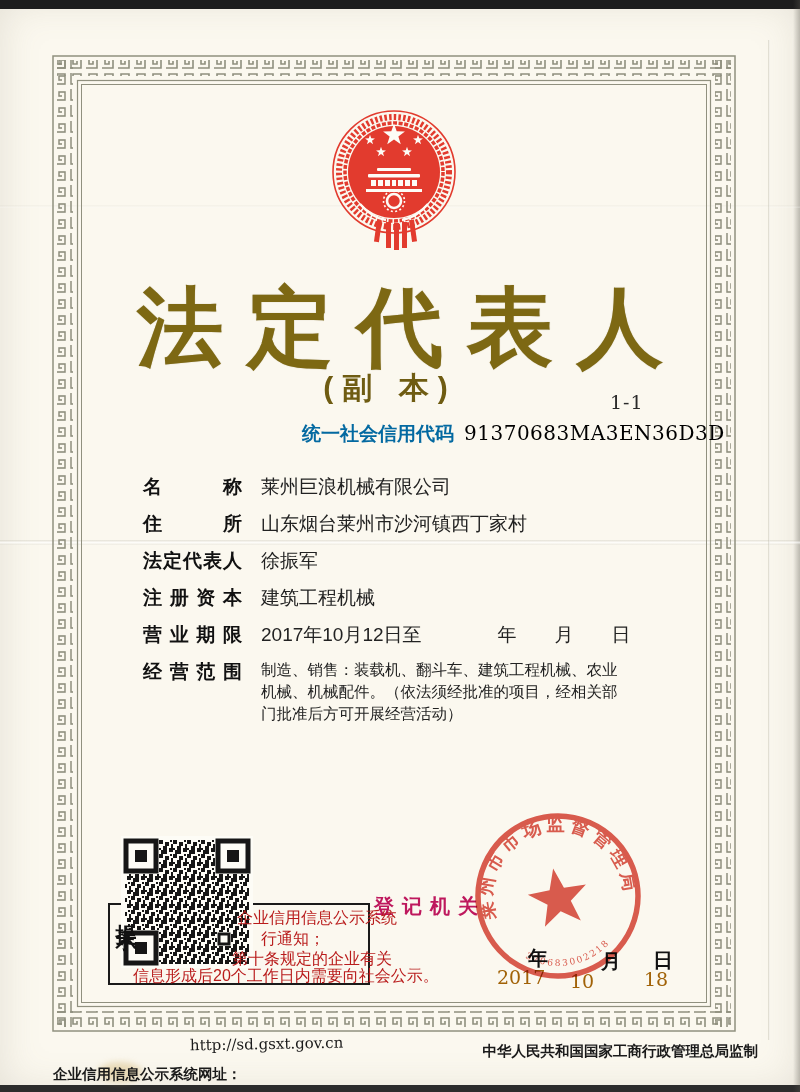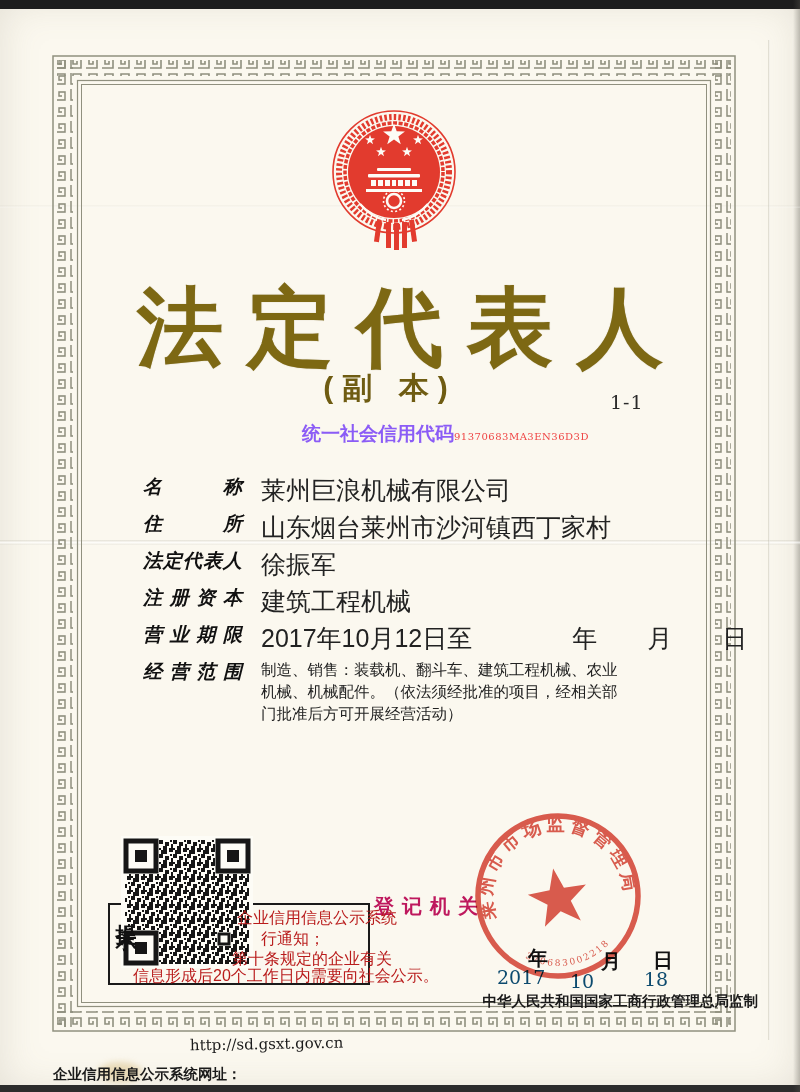--- a/index.html
+++ b/index.html
@@ -32,57 +32,57 @@
     white-space:nowrap; text-shadow:0 0 1px rgba(90,70,10,.4);
   }
   .subtitle {
     position:absolute; left:0; top:368px; width:780px; text-align:center;
     font-size:30px; font-weight:bold; color:#6f5c12; letter-spacing:9px; white-space:nowrap;
   }
   .page-num { position:absolute; left:610px; top:391px; font-size:19px;
     font-family:"DejaVu Serif", serif; color:#2a2a2a; letter-spacing:1px; }
 
   .credit-line { position:absolute; left:302px; top:421px; white-space:nowrap; }
-  .credit-label { font-size:19px; font-weight:bold; color:#8b5cf6; }
-  .credit-code { font-size:10px; font-family:"DejaVu Serif", serif; color:#ef4444; letter-spacing:.5px; }
+  .credit-label { font-size:19px; font-weight:bold; color:#0369a1; }
+  .credit-code { font-size:20px; font-family:"DejaVu Serif", serif; color:#000000; margin-left:10px; letter-spacing:.5px; }
 
   .fields { position:absolute; left:143px; top:474px; width:480px; }
   .frow { display:flex; align-items:flex-start; height:37px; }
   .frow.tall { height:auto; }
   .flabel {
     width:99px; flex:0 0 99px; font-size:19px; font-weight:bold; color:#111;
-    text-align:justify; text-align-last:justify;font-style:italic;
-  }
-  .fvalue { margin-left:19px; font-size:25px; color:#222; white-space:nowrap; }
+    text-align:justify; text-align-last:justify;
+  }
+  .fvalue { margin-left:19px; font-size:19px; color:#222; white-space:nowrap; }
   .fvalue.scope { white-space:normal; font-size:15.5px; line-height:22px; width:358px; }
 
   .qr { position:absolute; left:121px; top:836px; z-index:3; }
   .notice-box { position:absolute; left:108px; top:903px; width:262px; height:82px;
     border:2px solid #1a1a1a; z-index:2; }
   .notice-tag { position:absolute; left:112px; top:907px; z-index:5; font-size:21px; font-weight:bold;
     color:#111; writing-mode:vertical-rl; letter-spacing:8px; }
   .notice-line { position:absolute; font-size:16px; color:#b91c1c; z-index:4; white-space:nowrap; }
   .nl0 { left:237px; top:908px; }
   .nl1 { left:261px; top:929px; }
   .nl2 { left:232px; top:949px; }
   .nl3 { left:133px; top:966px; }
 
   .reg-label { position:absolute; left:374px; top:893px; font-size:20px; font-weight:bold;
     letter-spacing:8px; color:#be185d; white-space:nowrap; z-index:1; }
   .seal { position:absolute; left:468px; top:806px; z-index:6; mix-blend-mode:multiply; opacity:.92; }
 
   .date-unit { position:absolute; font-size:20px; font-weight:bold; color:#111; z-index:1; }
   .du-y { left:528px; top:945px; } .du-m { left:601px; top:948px; } .du-d { left:653px; top:947px; }
-  .date-val { position:absolute; font-size:19px; font-family:"DejaVu Serif", serif; color:#0c4a6e; z-index:1; }
+  .date-val { position:absolute; font-size:19px; font-family:"DejaVu Serif", serif; color:#a16207; z-index:1; }
   .dv-y { left:497px; top:966px; } .dv-m { left:570px; top:970px; } .dv-d { left:644px; top:968px; }
 
   .footer-left { position:absolute; left:53px; top:1045px; font-size:14.5px; font-weight:bold; color:#1a1a1a;margin-top:20px; }
   .footer-url { position:absolute; left:190px; top:1035px; font-size:15px;
     font-family:"DejaVu Serif", serif; color:#1a1a1a; transform:rotate(-1deg); }
-  .footer-right { position:absolute; right:42px; top:992px; font-size:14.5px; font-weight:bold; color:#1a1a1a; }
+  .footer-right { position:absolute; right:42px; top:1042px; font-size:14.5px; font-weight:bold; color:#1a1a1a; }
 </style>
 </head>
 <body>
 
 <div class="scan">
 
   <div class="edge-top"></div>
   <div class="edge-bottom"></div>
   <div class="edge-right"></div>
   <div class="crease-h1"></div>

